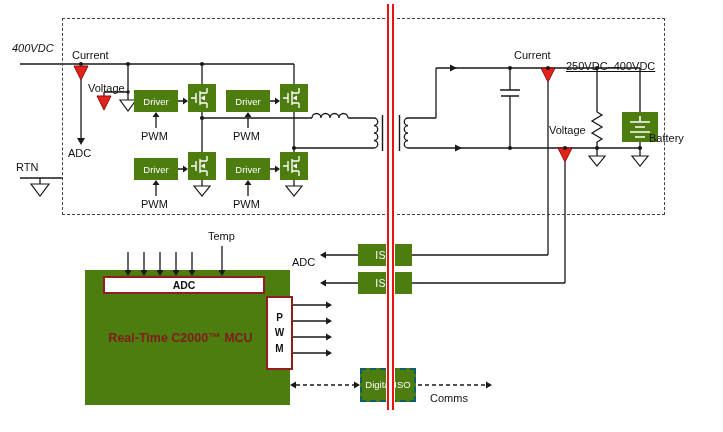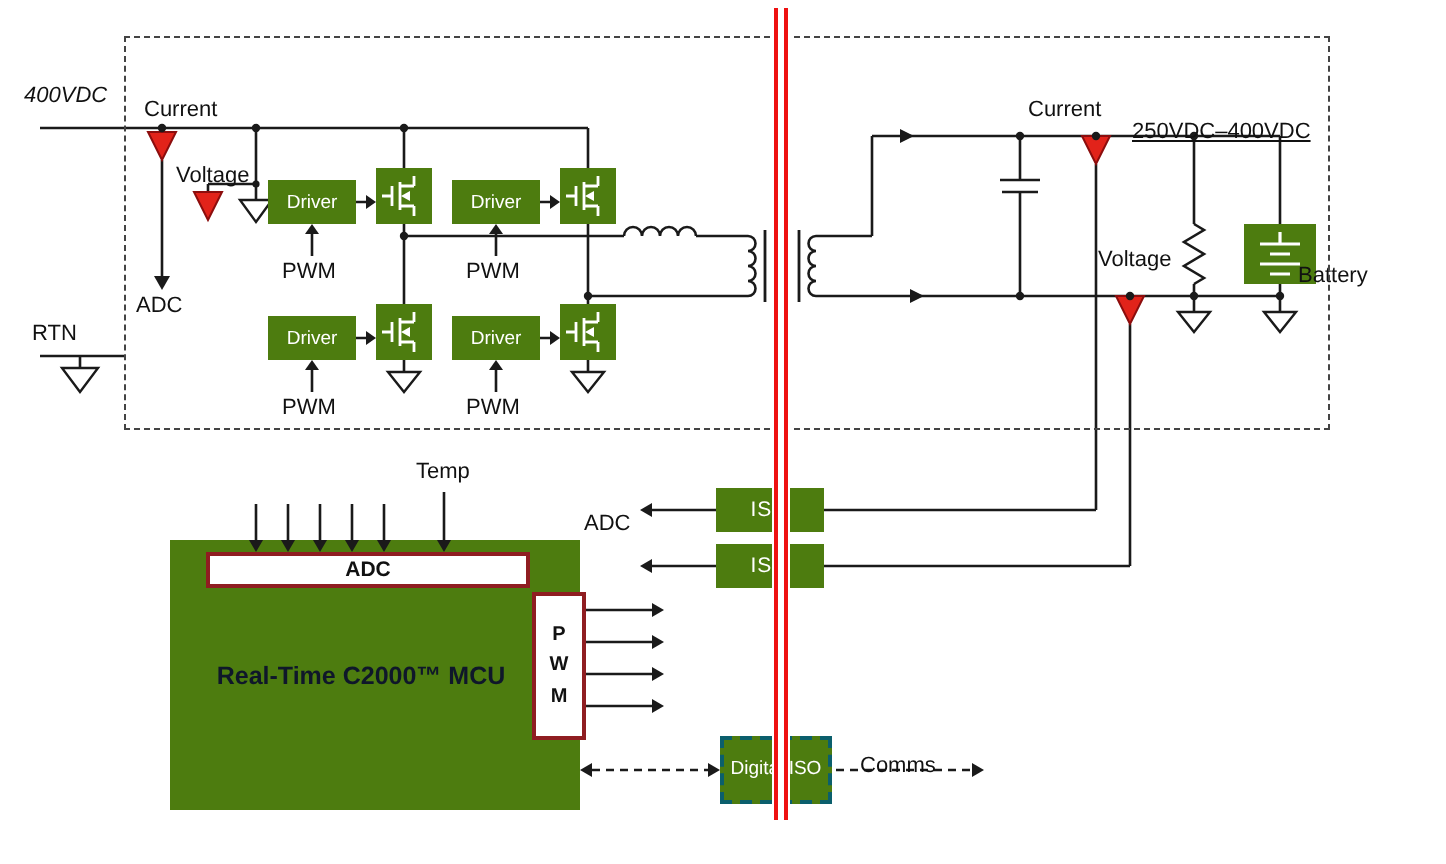--- a/index.html
+++ b/index.html
@@ -11,21 +11,21 @@
        justify-content:center;font-weight:normal;box-sizing:border-box;}
   .driver{width:44px;height:22px;font-size:9.5px;}
   .mosfet{width:28px;height:28px;}
   .isoblk{width:54px;height:22px;font-size:10.5px;letter-spacing:.5px;}
   .battery{width:36px;height:30px;}
   .mcu{left:85px;top:270px;width:205px;height:135px;}
   .subblk{position:absolute;background:#fff;border:2px solid #8f1d21;box-sizing:border-box;
           display:flex;align-items:center;justify-content:center;color:#111;font-weight:bold;}
   .adcsub{left:103px;top:276px;width:162px;height:18px;font-size:10.5px;}
   .pwmsub{left:266px;top:296px;width:27px;height:74px;flex-direction:column;font-size:10px;line-height:1.55;}
-  .mculbl{position:absolute;left:88px;top:331px;width:185px;text-align:center;color:#0f172a;
+  .mculbl{position:absolute;left:88px;top:331px;width:185px;text-align:center;color:#7f1d1d;
           font-weight:bold;font-size:12.5px;}
   .digiso{left:360px;top:368px;width:56px;height:34px;font-size:9.5px;line-height:1.25;
           text-align:center;border:2px dashed #0b5f6c;padding:2px;}
   .enclosure{position:absolute;left:62px;top:18px;width:603px;height:197px;
              border:1px dashed #444;box-sizing:border-box;pointer-events:none;}
   .isoline{position:absolute;top:4px;height:406px;}
   .isoline.backing{left:386px;width:9px;background:#fff;}
   .isoline.red{width:2.4px;background:#ee1111;}
   .r1{left:387px;} .r2{left:391.6px;}
 </style>
@@ -192,20 +192,20 @@
   <div class="lbl" style="left:141px;top:198px;">PWM</div>
   <div class="lbl" style="left:233px;top:198px;">PWM</div>
 
   <div class="lbl" style="left:514px;top:49px;">Current</div>
   <div class="lbl" style="left:566px;top:60px;text-decoration:underline;">250VDC–400VDC</div>
   <div class="lbl" style="left:549px;top:124px;">Voltage</div>
   <div class="lbl" style="left:649px;top:120px;margin-top:12px;">Battery</div>
 
   <div class="lbl" style="left:208px;top:230px;">Temp</div>
   <div class="lbl" style="left:292px;top:256px;">ADC</div>
-  <div class="lbl" style="left:430px;top:377px;">Comms</div>
+  <div class="lbl" style="left:430px;top:392px;">Comms</div>
 
   <div class="enclosure"></div>
   <div class="isoline backing"></div>
   <div class="isoline red r1"></div>
   <div class="isoline red r2"></div>
 
 </div>
 
 </body></html>

